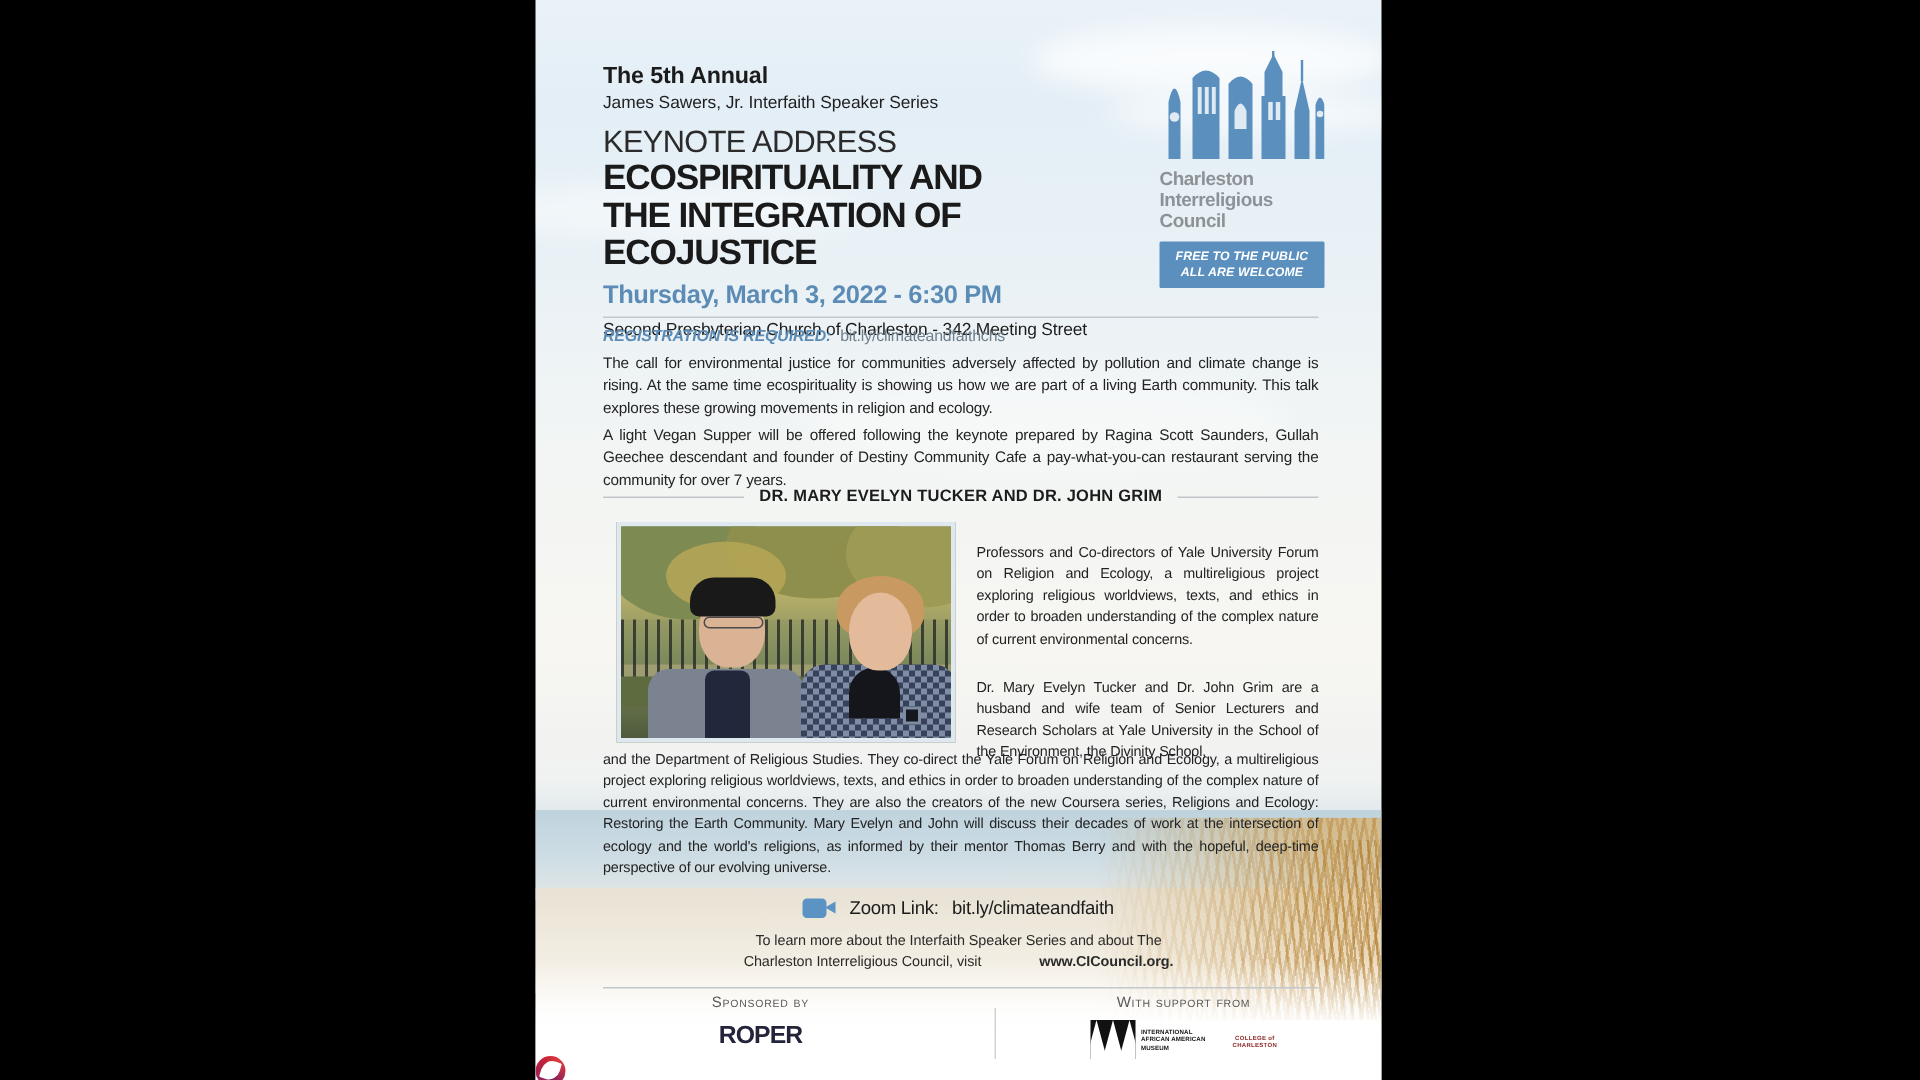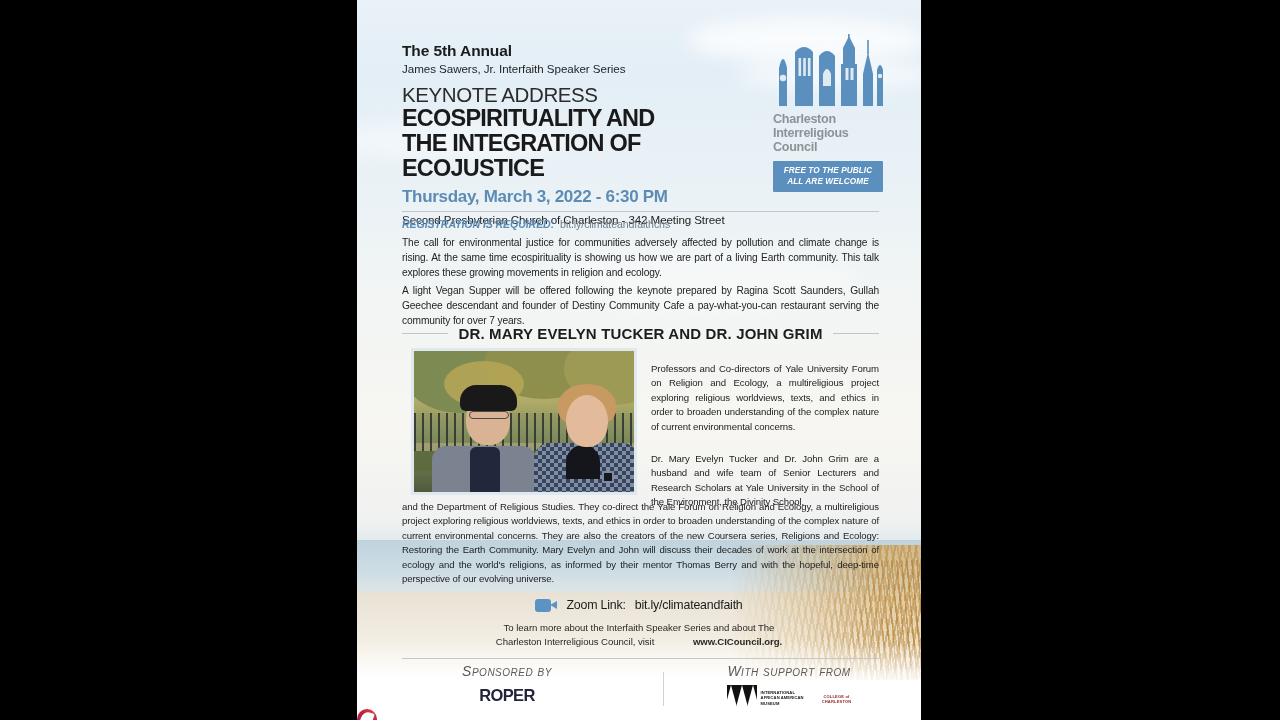--- a/index.html
+++ b/index.html
@@ -91,21 +91,21 @@
     position:absolute; left:45px; width:477px;
     font-size:10.2px; line-height:1.46; color:#232323; text-align:justify;
     letter-spacing:-.12px;
   }
   .p1 { top:236px; }
   .p2 { top:284px; }
 
   
   .sp-wrap { position:absolute; left:45px; top:325px; width:477px; display:flex; align-items:center; gap:10px; }
   .sp-line { flex:1; height:1px; background:#bfc5c9; }
-  .sp-name { font-size:15px; font-weight:bold; color:#1c1c1c; letter-spacing:.15px; white-space:nowrap; }
+  .sp-name { font-size:11px; font-weight:bold; color:#1c1c1c; letter-spacing:.15px; white-space:nowrap; }
 
   
   .photo {
     position:absolute; left:54px; top:348px; width:226px; height:147px;
     border:3px solid #dfe8ef; background:#6f7f5a; overflow:hidden;
   }
   .ph-sky  { position:absolute; inset:0; background:linear-gradient(to bottom,#9aab7e 0%, #b9b06a 30%, #87925f 58%, #4f5a3c 100%); }
   .ph-tree { position:absolute; border-radius:50%; }
   .ph-t1 { left:-10px; top:-16px; width:110px; height:78px; background:#7d8a52; }
   .ph-t2 { left:70px;  top:-22px; width:120px; height:70px; background:#8e8f4c; }
@@ -158,21 +158,21 @@
   }
   .learn b { font-weight:bold;margin-left:36px; }
 
   .r2 { left:45px; top:658px; width:477px; }
 
   
   .sponsors { position:absolute; left:0; top:663px; width:564px; display:flex; }
   .sp-col { flex:1; text-align:center; }
   .sp-col.left { flex:0 0 300px; }
   .sp-lbl { font-size:7.2px; color:#5a5a5a; letter-spacing:.5px; font-variant:small-caps; text-transform:uppercase; }
-  .sp-lbl.sc { font-size:14px; text-transform:none;font-style:italic; }
+  .sp-lbl.sc { font-size:10px; text-transform:none; }
   .vdiv { position:absolute; left:306px; top:672px; width:1px; height:34px; background:#d2d2d2; }
 
   .roper { margin-top:7px; display:flex; justify-content:center; gap:4px;flex-direction:column; }
   .roper .w1, .roper .w2 { font-size:16.5px; font-weight:bold; color:#23243a; letter-spacing:-.6px; }
   .swirl { width:20px; height:20px; border-radius:50%;
            background:conic-gradient(from 200deg,#8e2466 0deg,#c0213b 120deg,#e23a3a 200deg,#7d1f5e 330deg);
            position:relative; }
   .swirl::after { content:""; position:absolute; left:4px; top:3px; width:12px; height:13px; background:#fff;
                   border-radius:60% 10% 60% 10%; transform:rotate(18deg); }
   .hc { font-size:14px; font-weight:bold; color:#c0212f; letter-spacing:1.2px; margin-top:1px; }

